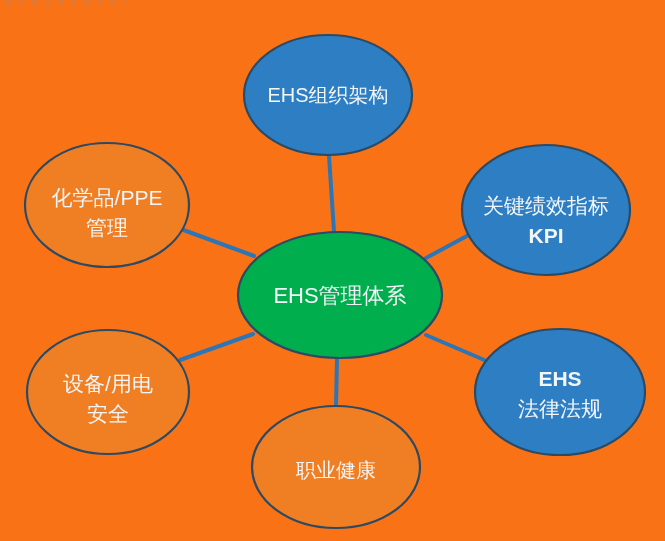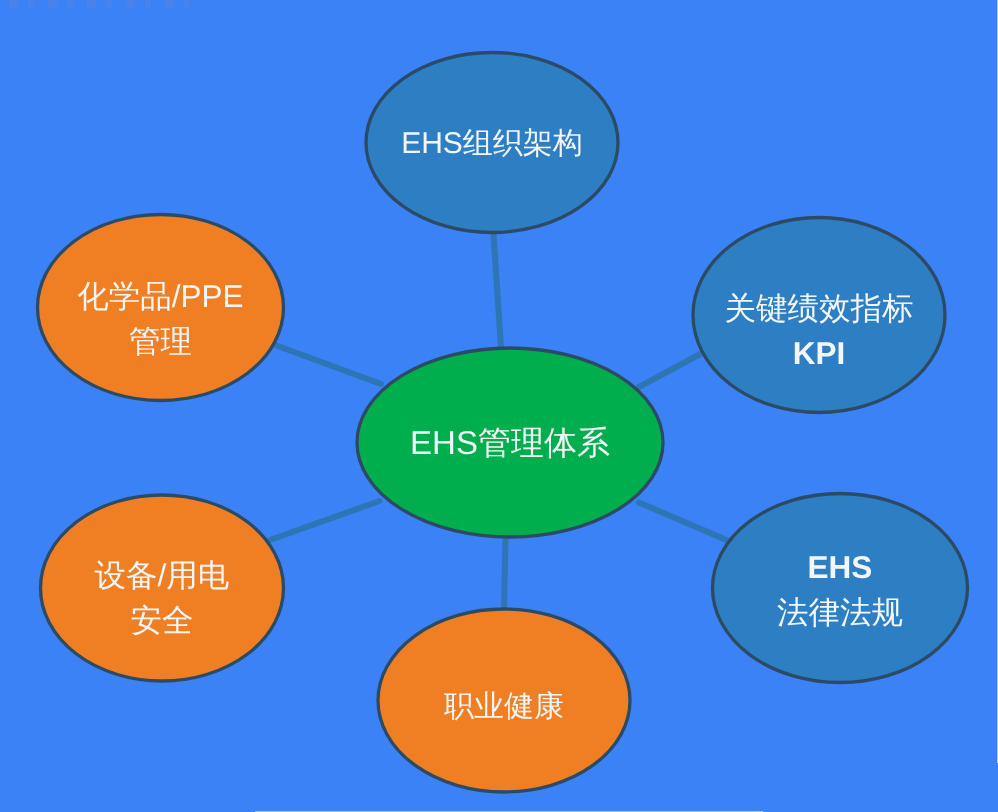--- a/index.html
+++ b/index.html
@@ -8,21 +8,21 @@
     padding: 0;
     background: #ffffff;
   }
   body {
     font-family: "Liberation Sans", "DejaVu Sans", sans-serif;
   }
   #canvas {
     position: relative;
     width: 665px;
     height: 541px;
-    background: #3b82f6;
+    background: #f97316;
     overflow: hidden;
   }
   #diagram-svg {
     position: absolute;
     left: 0;
     top: 0;
     width: 665px;
     height: 541px;
     display: block;
   }

